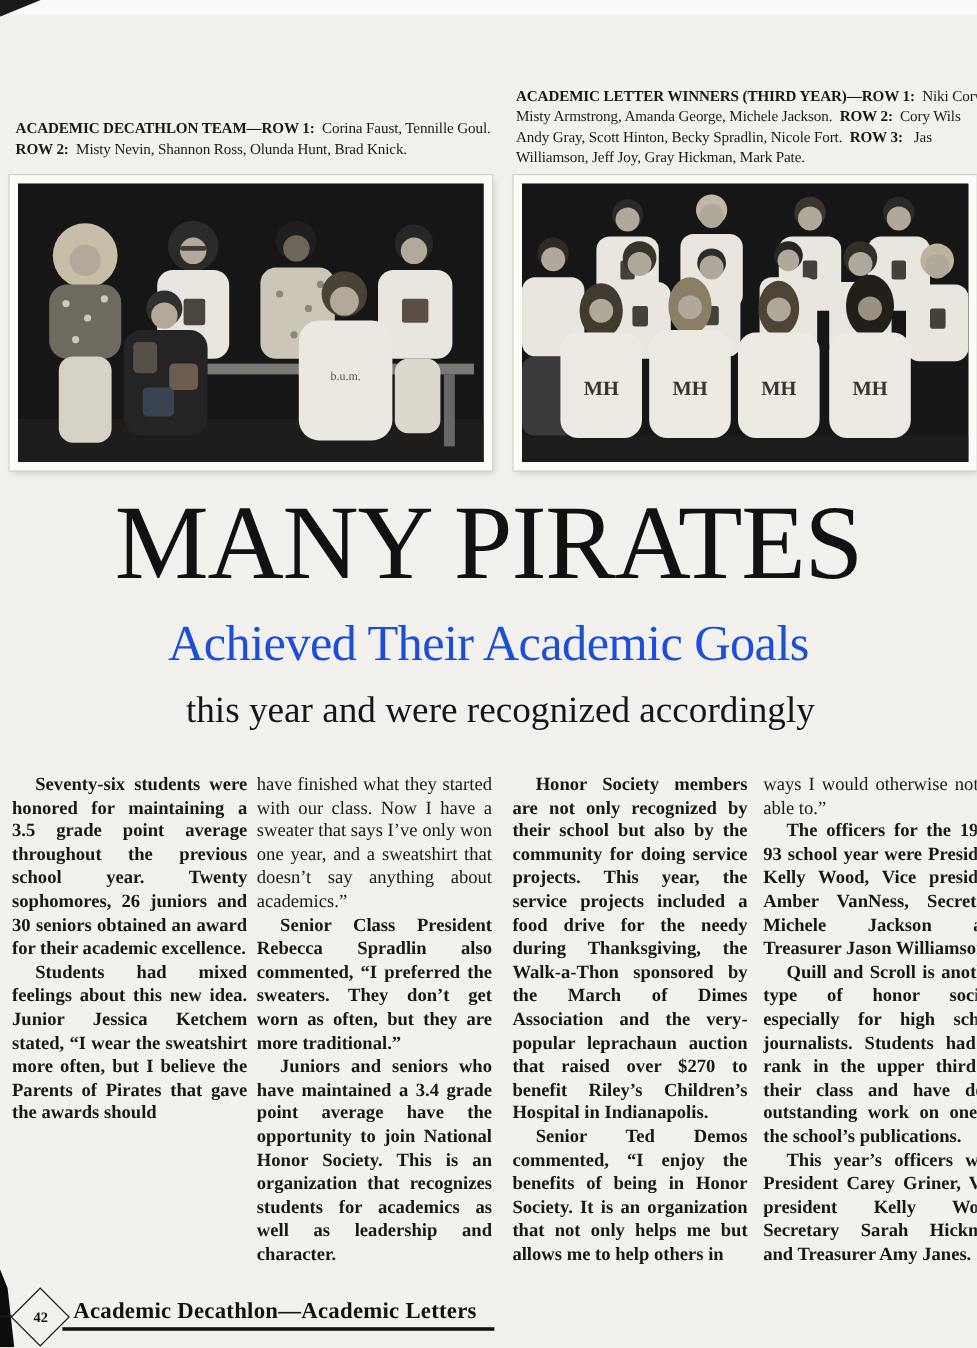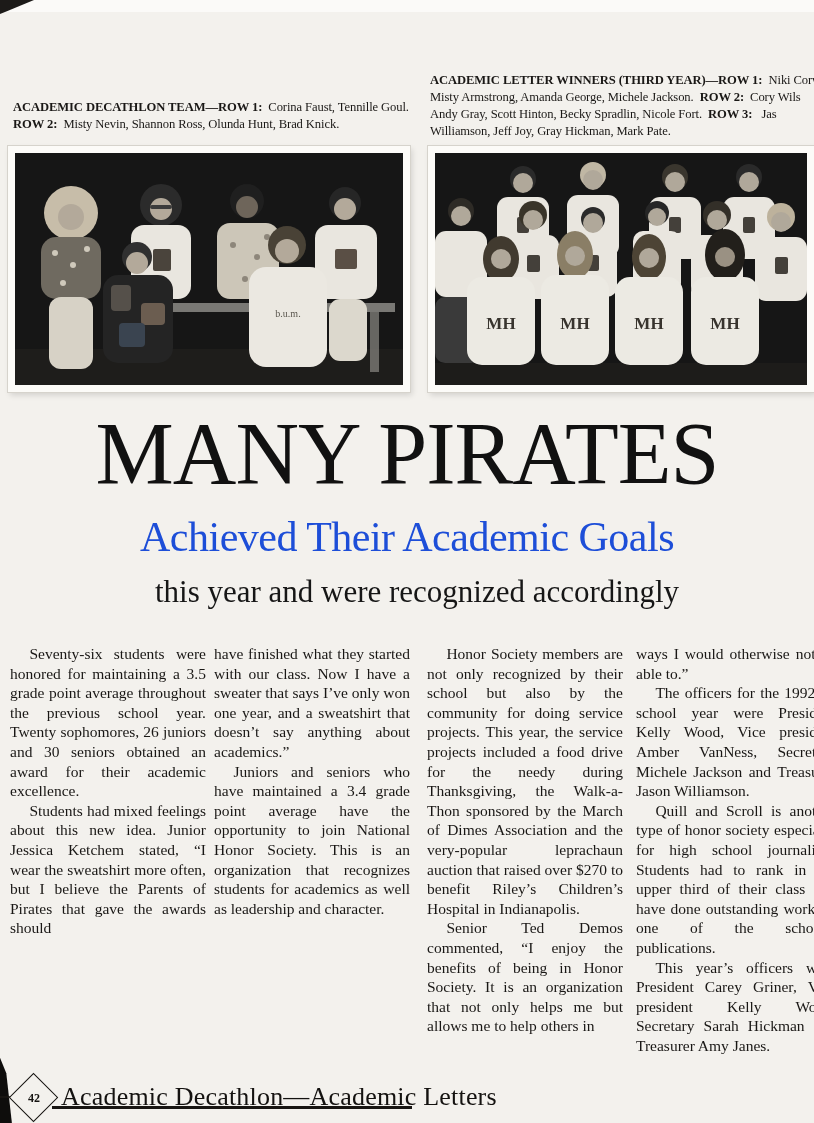--- a/index.html
+++ b/index.html
@@ -35,31 +35,31 @@
   .hl-2{font-size:42px;line-height:66px;white-space:nowrap;letter-spacing:-0.5px;color:#1d4ed8;}
   .hl-3{font-size:31px;line-height:40px;white-space:nowrap;color:#161616;margin-top:2px;margin-left:20px;}
 
   
   .article{position:absolute;left:10px;top:644px;width:840px;display:flex;}
   .col{width:196px;font-size:15.5px;line-height:19.6px;text-align:justify;color:#191715;}
   .col-2{margin-left:8px;}
   .col-3{margin-left:17px;}
   .col-4{margin-left:13px;width:200px;}
   .col p{margin:0;}
-  .col p.ind{text-indent:1.25em;}
+  .col p.ind{text-indent:1.25em;font-weight:bold;}
 
   
   .footer-rule-left{position:absolute;left:0;top:1096px;width:15px;height:2px;background:#181512;}
   .footer-rule{position:absolute;left:52px;top:1106px;width:360px;height:2.5px;background:#181512;}
   .footer-diamond{position:absolute;left:16px;top:1080px;width:33px;height:33px;
     border:1.6px solid #151310;background:#f3f1ed;transform:rotate(45deg);}
   .footer-num{position:absolute;left:16px;top:1080px;width:36px;height:36px;
     display:flex;align-items:center;justify-content:center;
     font-weight:bold;font-size:12px;color:#141210;}
-  .footer-title{position:absolute;left:61px;top:1082px;font-weight:normal;font-size:26px;
+  .footer-title{position:absolute;left:61px;top:1082px;font-weight:bold;font-size:19px;
     letter-spacing:0.2px;color:#141210;white-space:nowrap;}
 </style>
 </head>
 <body>
 
 <div class="scan-band"></div>
 <div class="corner-mark"></div>
 <div class="edge-wedge"></div>
 
 <div class="caption caption-left">
@@ -237,20 +237,21 @@
   <div class="hl-3">this year and were recognized accordingly</div>
 </div>
 
 <div class="article">
   <div class="col col-1">
     <p class="ind">Seventy-six students were honored for maintaining a 3.5 grade point average throughout the previous school year. Twenty sophomores, 26 juniors and 30 seniors obtained an award for their academic excellence.</p>
     <p class="ind">Students had mixed feelings about this new idea. Junior Jessica Ketchem stated, “I wear the sweatshirt more often, but I believe the Parents of Pirates that gave the awards should</p>
   </div>
   <div class="col col-2">
     <p>have finished what they started with our class. Now I have a sweater that says I’ve only won one year, and a sweatshirt that doesn’t say anything about academics.”</p>
+    <p class="ind">Senior Class President Rebecca Spradlin also commented, “I preferred the sweaters.  They don’t get worn as often, but they are more traditional.”</p>
     <p class="ind">Juniors and seniors who have maintained a 3.4 grade point average have the opportunity to join National Honor Society.  This is an organization that recognizes students for academics as well as leadership and character.</p>
   </div>
   <div class="col col-3">
     <p class="ind">Honor Society members are not only recognized by their school but also by the community for doing service projects.  This year, the service projects included a food drive for the needy during Thanksgiving, the Walk-a-Thon sponsored by the March of Dimes Association and the very-popular leprachaun auction that raised over $270 to benefit Riley’s Children’s Hospital in Indianapolis.</p>
     <p class="ind">Senior Ted Demos commented, “I enjoy the benefits of being in Honor Society.  It is an organization that not only helps me but allows me to help others in</p>
   </div>
   <div class="col col-4">
     <p>ways I would otherwise not be able to.”</p>
     <p class="ind">The officers for the 1992-93 school year were President Kelly Wood, Vice president Amber VanNess, Secretary Michele Jackson and Treasurer Jason Williamson.</p>
     <p class="ind">Quill and Scroll is another type of honor society especially for high school journalists. Students had to rank in the upper third of their class and have done outstanding work on one of the school’s publications.</p>

